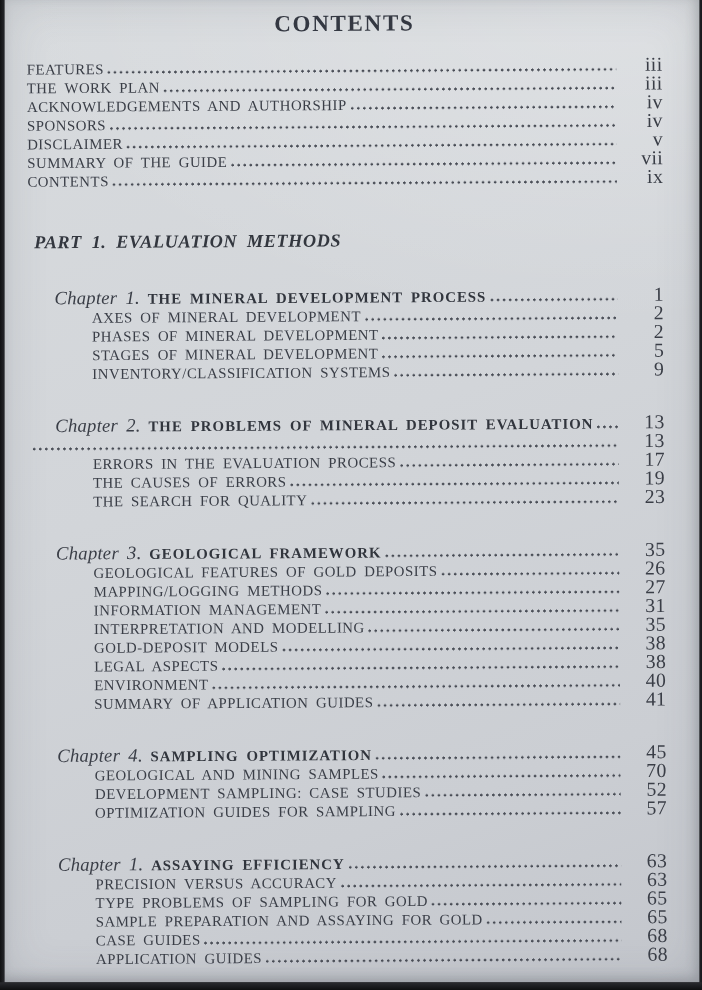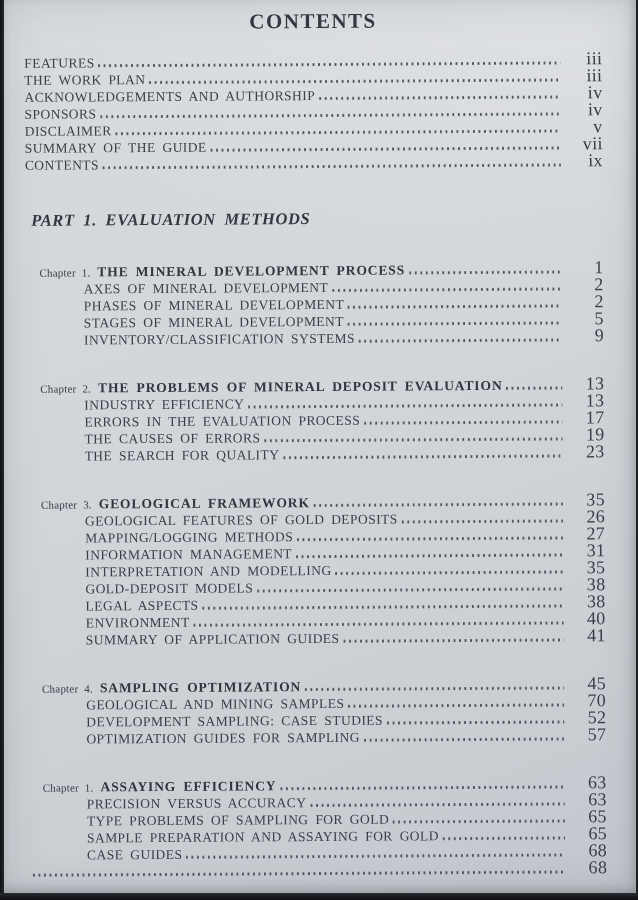--- a/index.html
+++ b/index.html
@@ -65,23 +65,24 @@
     margin-left:6px;
     height:20px;line-height:20px;
     font-size:16.5px;
     font-weight:bold;font-style:italic;
     letter-spacing:0.6px;word-spacing:4px;
     color:#33373f;
   }
   .chapter{margin-top:31px;}
   .chapter.first{margin-top:32px;}
   .ch-label{
-    margin-left:14px;
+    font-style:italic;
+    margin-left:24px;
     margin-right:7px;
-    font-size:11px;
+    font-size:17px;
     letter-spacing:0.2px;
   }
   .ch-title{
     font-weight:bold;
     letter-spacing:0.9px;word-spacing:3px;
     color:#31353d;
   }
   
   .edge-left{position:absolute;left:0;top:0;bottom:0;width:4px;background:linear-gradient(to right,#101113,#26272b);}
   .edge-bottom{position:absolute;left:0;right:0;bottom:0;height:7px;background:linear-gradient(to top,#0e0f11,#2a2b30);}
@@ -161,21 +162,20 @@
           </div>
         </div>
         <div class="chapter">
           <div class="row">
             <span class="ch-label">Chapter 2.</span>
             <span class="ch-title">THE PROBLEMS OF MINERAL DEPOSIT EVALUATION</span>
             <span class="leader"></span>
             <span class="pnum">13</span>
           </div>
           <div class="row sub">
-            <span class="label">INDUSTRY EFFICIENCY</span>
             <span class="leader"></span>
             <span class="pnum">13</span>
           </div>
           <div class="row sub">
             <span class="label">ERRORS IN THE EVALUATION PROCESS</span>
             <span class="leader"></span>
             <span class="pnum">17</span>
           </div>
           <div class="row sub">
             <span class="label">THE CAUSES OF ERRORS</span>
@@ -280,20 +280,21 @@
             <span class="label">SAMPLE PREPARATION AND ASSAYING FOR GOLD</span>
             <span class="leader"></span>
             <span class="pnum">65</span>
           </div>
           <div class="row sub">
             <span class="label">CASE GUIDES</span>
             <span class="leader"></span>
             <span class="pnum">68</span>
           </div>
           <div class="row sub">
+            <span class="label">APPLICATION GUIDES</span>
             <span class="leader"></span>
             <span class="pnum">68</span>
           </div>
         </div>
       </div>
   </div>
 </div>
 <div class="edge-left"></div>
 <div class="edge-right"></div>
 <div class="edge-bottom"></div>

